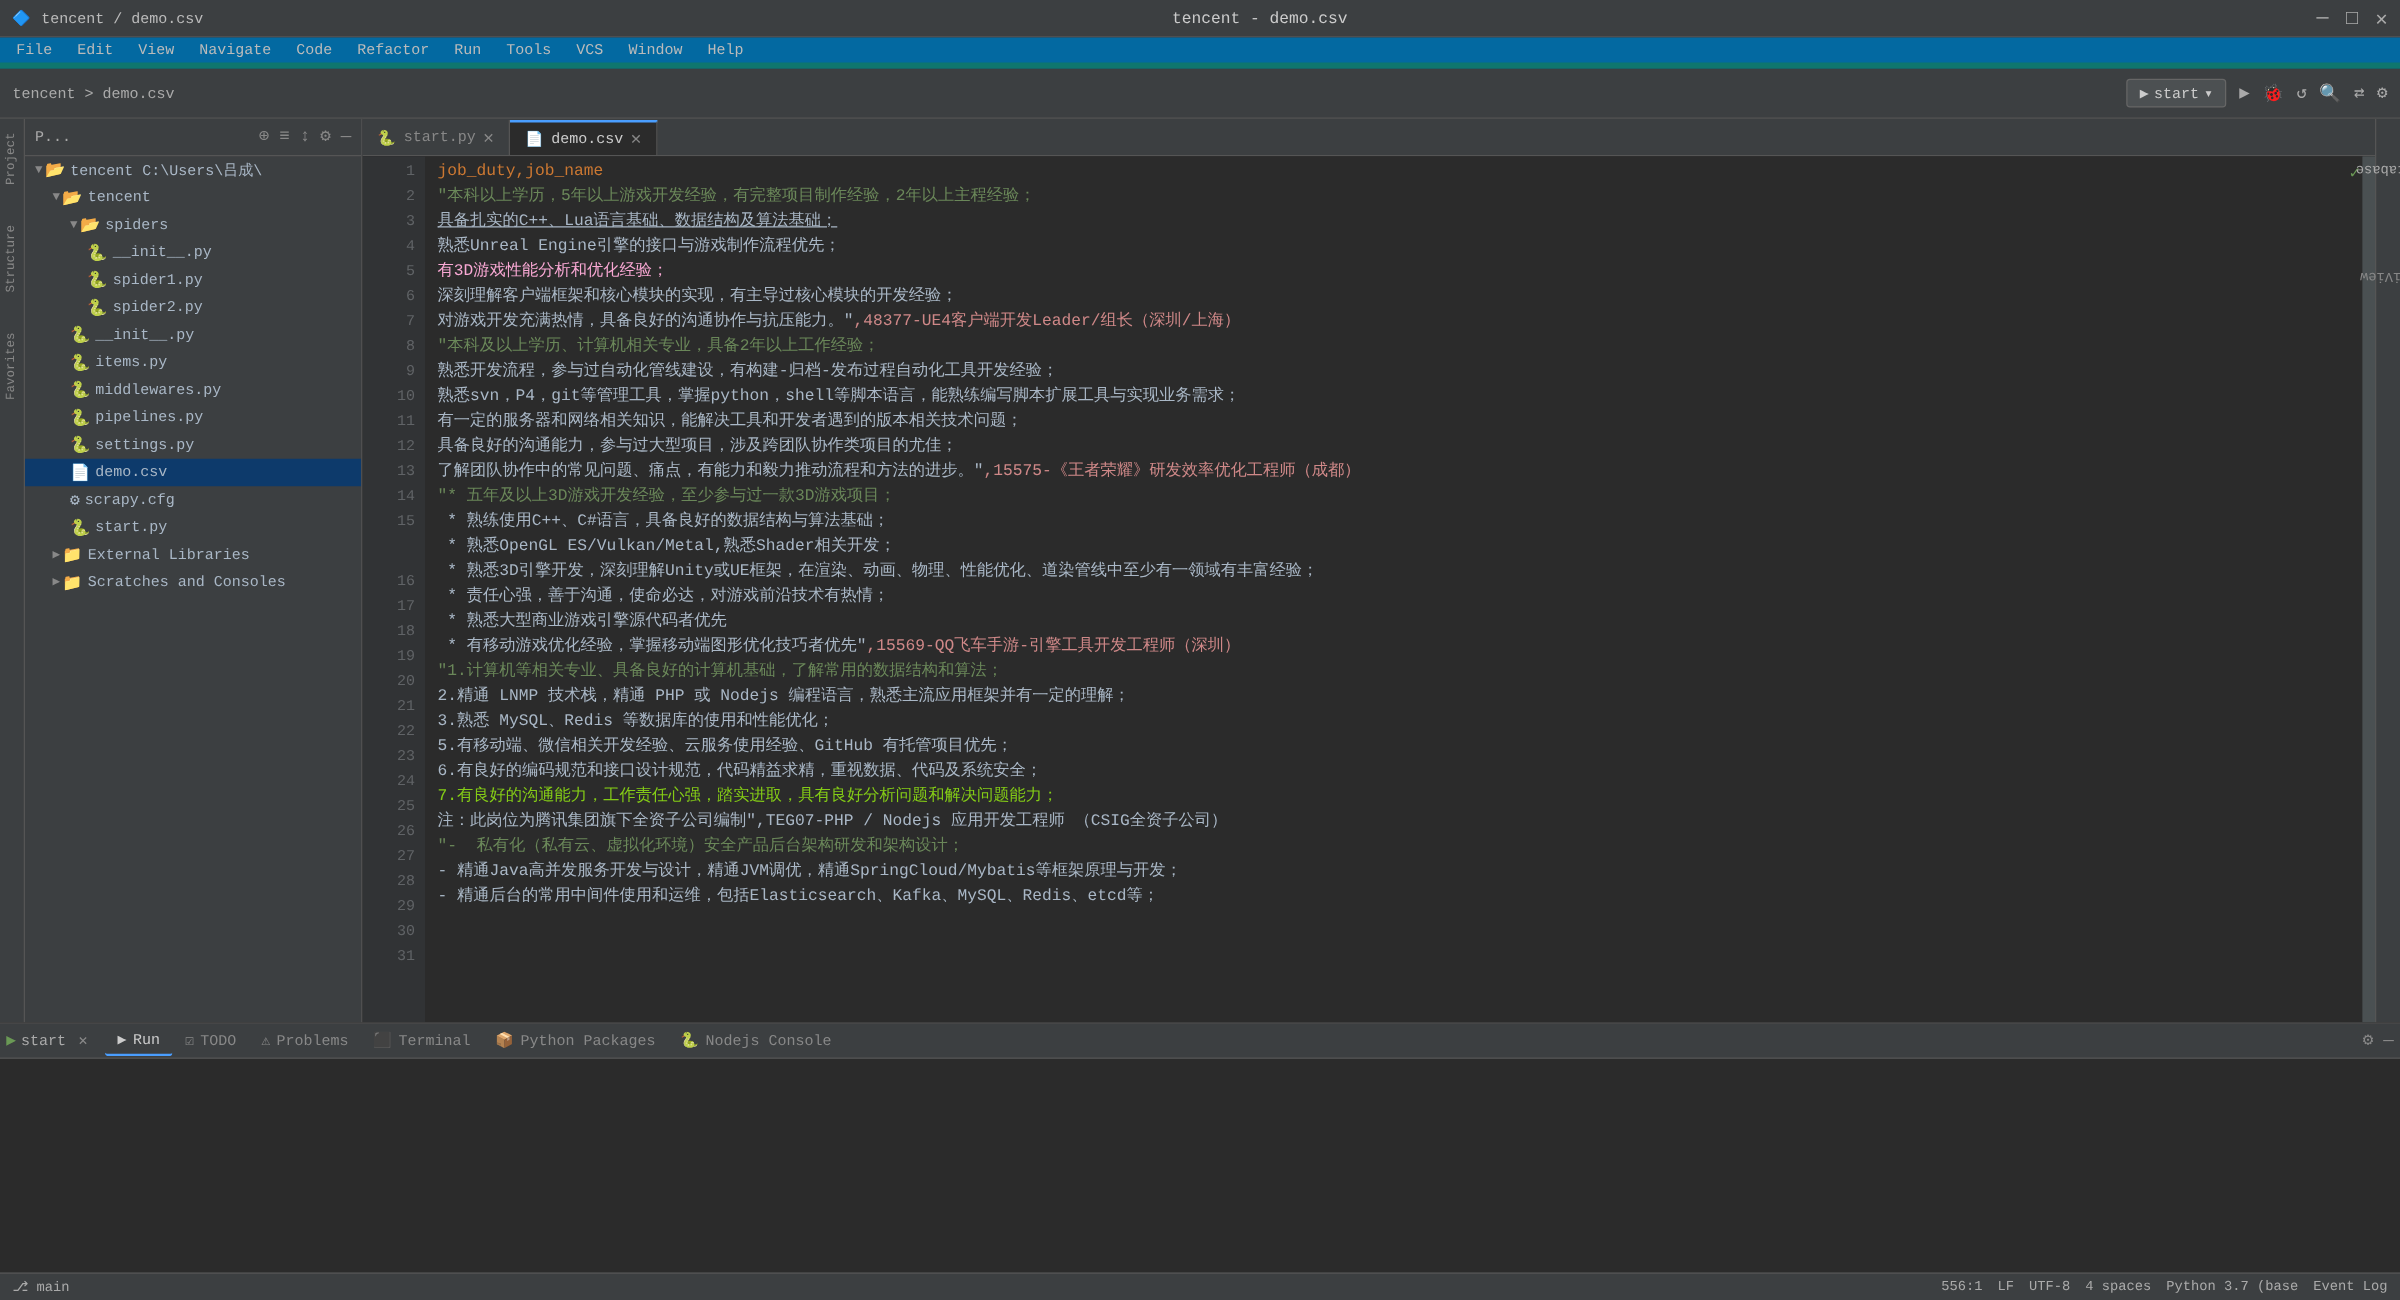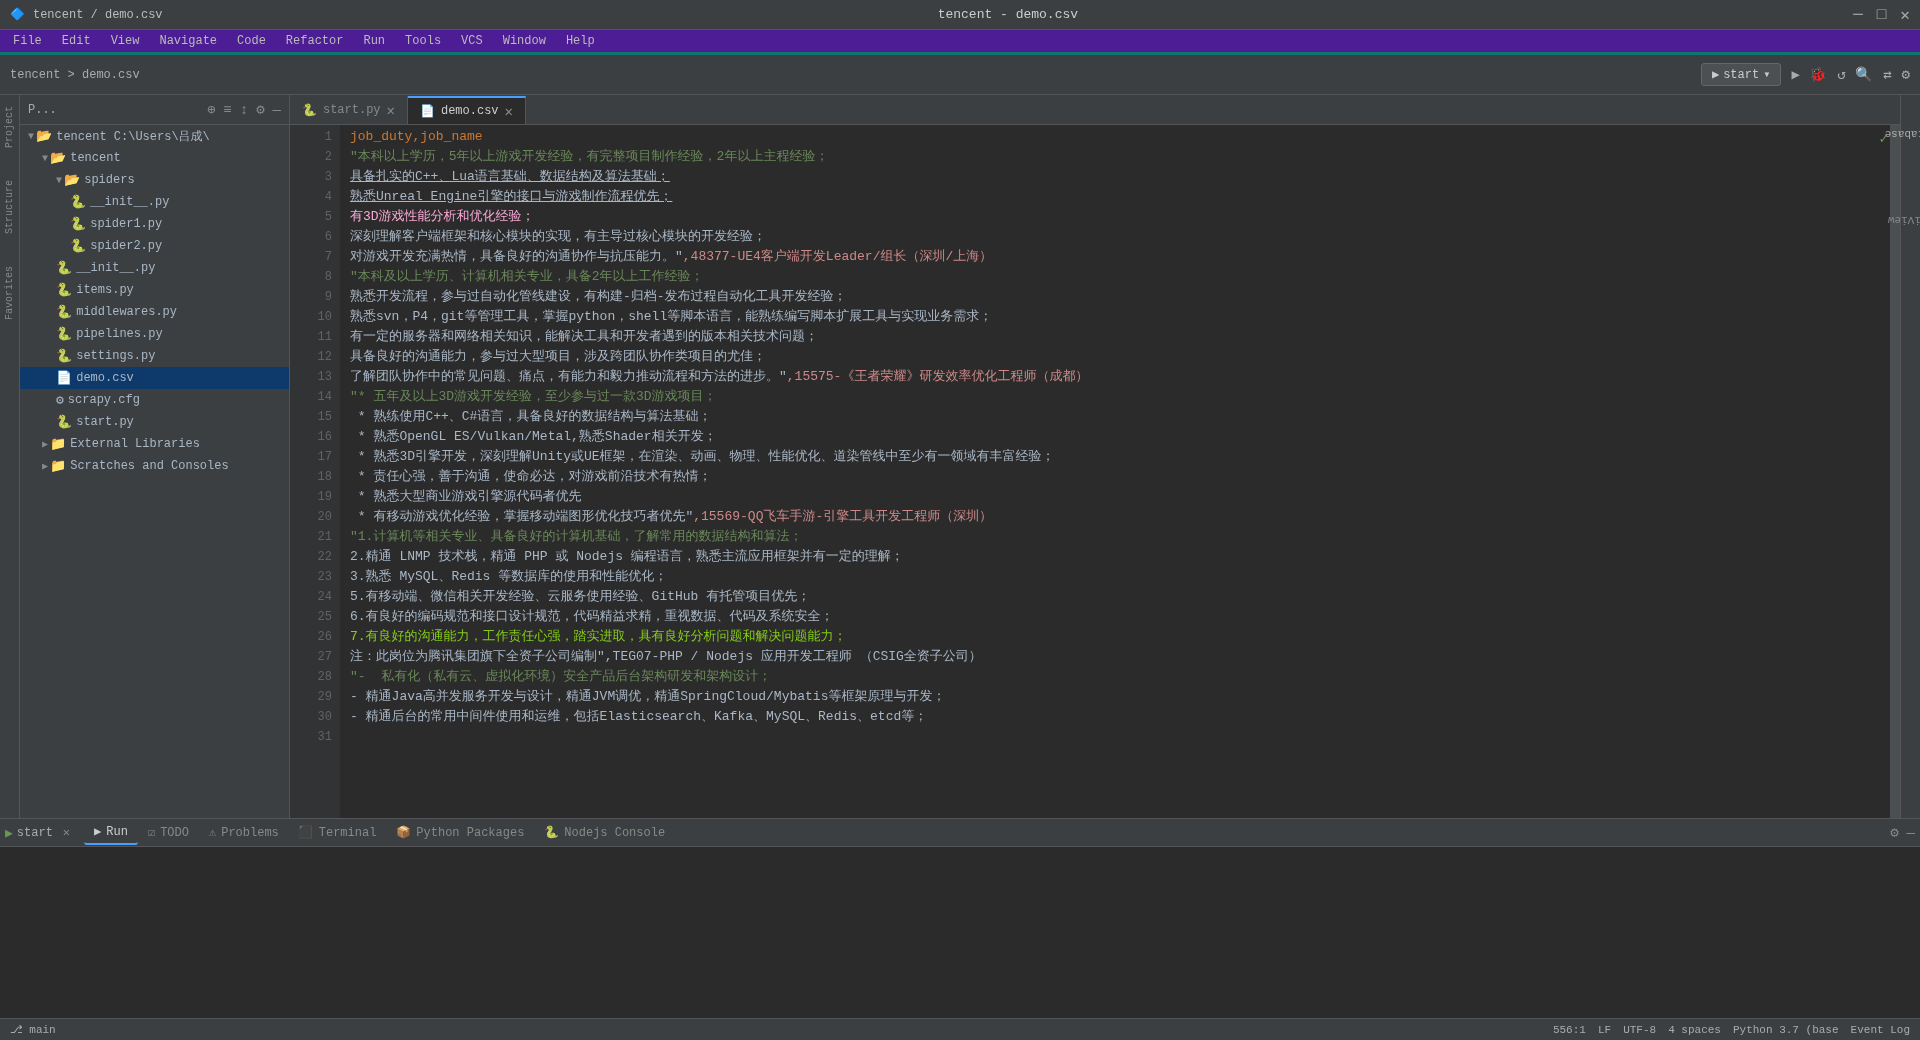--- a/index.html
+++ b/index.html
@@ -40,25 +40,25 @@
       display: flex;
       align-items: center;
       gap: 14px;
       font-size: 16px;
       color: #aaa;
     }
     #titlebar-right span { cursor: pointer; }
     
     #menubar {
       height: 25px;
-      background: #4c1d95;
+      background: #0369a1;
       display: flex;
       align-items: center;
       padding: 0 5px;
-      border-bottom: 3px solid #0f766e;
+      border-bottom: 5px solid #0f766e;
       flex-shrink: 0;
       gap: 4px;
     }
     .menu-item {
       padding: 0 8px;
       height: 22px;
       line-height: 22px;
       font-size: 12px;
       color: #bbb;
       cursor: pointer;
@@ -515,42 +515,42 @@
           <div style="height: 20px; line-height: 20px;">6</div>
           <div style="height: 20px; line-height: 20px;">7</div>
           <div style="height: 20px; line-height: 20px;">8</div>
           <div style="height: 20px; line-height: 20px;">9</div>
           <div style="height: 20px; line-height: 20px;">10</div>
           <div style="height: 20px; line-height: 20px;">11</div>
           <div style="height: 20px; line-height: 20px;">12</div>
           <div style="height: 20px; line-height: 20px;">13</div>
           <div style="height: 20px; line-height: 20px;">14</div>
           <div style="height: 20px; line-height: 20px;">15</div>
-          <div style="height: 20px; line-height: 20px;">16</div>
+          <div style="height: 20px; line-height: 20px; margin-top: 28px;">16</div>
           <div style="height: 20px; line-height: 20px;">17</div>
           <div style="height: 20px; line-height: 20px;">18</div>
           <div style="height: 20px; line-height: 20px;">19</div>
           <div style="height: 20px; line-height: 20px;">20</div>
           <div style="height: 20px; line-height: 20px;">21</div>
           <div style="height: 20px; line-height: 20px;">22</div>
           <div style="height: 20px; line-height: 20px;">23</div>
           <div style="height: 20px; line-height: 20px;">24</div>
           <div style="height: 20px; line-height: 20px;">25</div>
           <div style="height: 20px; line-height: 20px;">26</div>
           <div style="height: 20px; line-height: 20px;">27</div>
           <div style="height: 20px; line-height: 20px;">28</div>
           <div style="height: 20px; line-height: 20px;">29</div>
           <div style="height: 20px; line-height: 20px;">30</div>
           <div style="height: 20px; line-height: 20px;">31</div>
         </div>
       <div id="code-content">
           <div class="code-line"><span style="color: rgb(204, 120, 50);">job_duty,job_name</span></div>
           <div class="code-line" style="color: rgb(106, 135, 89);">"本科以上学历，5年以上游戏开发经验，有完整项目制作经验，2年以上主程经验；</div>
           <div class="code-line" style="color: rgb(169, 183, 198); text-decoration: underline;">具备扎实的C++、Lua语言基础、数据结构及算法基础；</div>
-          <div class="code-line" style="color: rgb(169, 183, 198); text-decoration: underline;">熟悉Unreal Engine引擎的接口与游戏制作流程优先；</div>
+          <div class="code-line" style="color: rgb(169, 183, 198);">熟悉Unreal Engine引擎的接口与游戏制作流程优先；</div>
           <div class="code-line" style="color: #f9a8d4;">有3D游戏性能分析和优化经验；</div>
           <div class="code-line" style="color: rgb(169, 183, 198); text-align: center;">深刻理解客户端框架和核心模块的实现，有主导过核心模块的开发经验；</div>
           <div class="code-line"><span style="color: rgb(169, 183, 198);">对游戏开发充满热情，具备良好的沟通协作与抗压能力。"</span><span style="color: rgb(207, 136, 136);">,48377-UE4客户端开发Leader/组长（深圳/上海）</span></div>
           <div class="code-line" style="color: rgb(106, 135, 89);">"本科及以上学历、计算机相关专业，具备2年以上工作经验；</div>
           <div class="code-line" style="color: rgb(169, 183, 198);">熟悉开发流程，参与过自动化管线建设，有构建-归档-发布过程自动化工具开发经验；</div>
           <div class="code-line" style="color: rgb(169, 183, 198);">熟悉svn，P4，git等管理工具，掌握python，shell等脚本语言，能熟练编写脚本扩展工具与实现业务需求；</div>
           <div class="code-line" style="color: rgb(169, 183, 198);">有一定的服务器和网络相关知识，能解决工具和开发者遇到的版本相关技术问题；</div>
           <div class="code-line" style="color: rgb(169, 183, 198);">具备良好的沟通能力，参与过大型项目，涉及跨团队协作类项目的尤佳；</div>
           <div class="code-line"><span style="color: rgb(169, 183, 198);">了解团队协作中的常见问题、痛点，有能力和毅力推动流程和方法的进步。"</span><span style="color: rgb(207, 136, 136);">,15575-《王者荣耀》研发效率优化工程师（成都）</span></div>
           <div class="code-line" style="color: rgb(106, 135, 89);">"* 五年及以上3D游戏开发经验，至少参与过一款3D游戏项目；</div>

